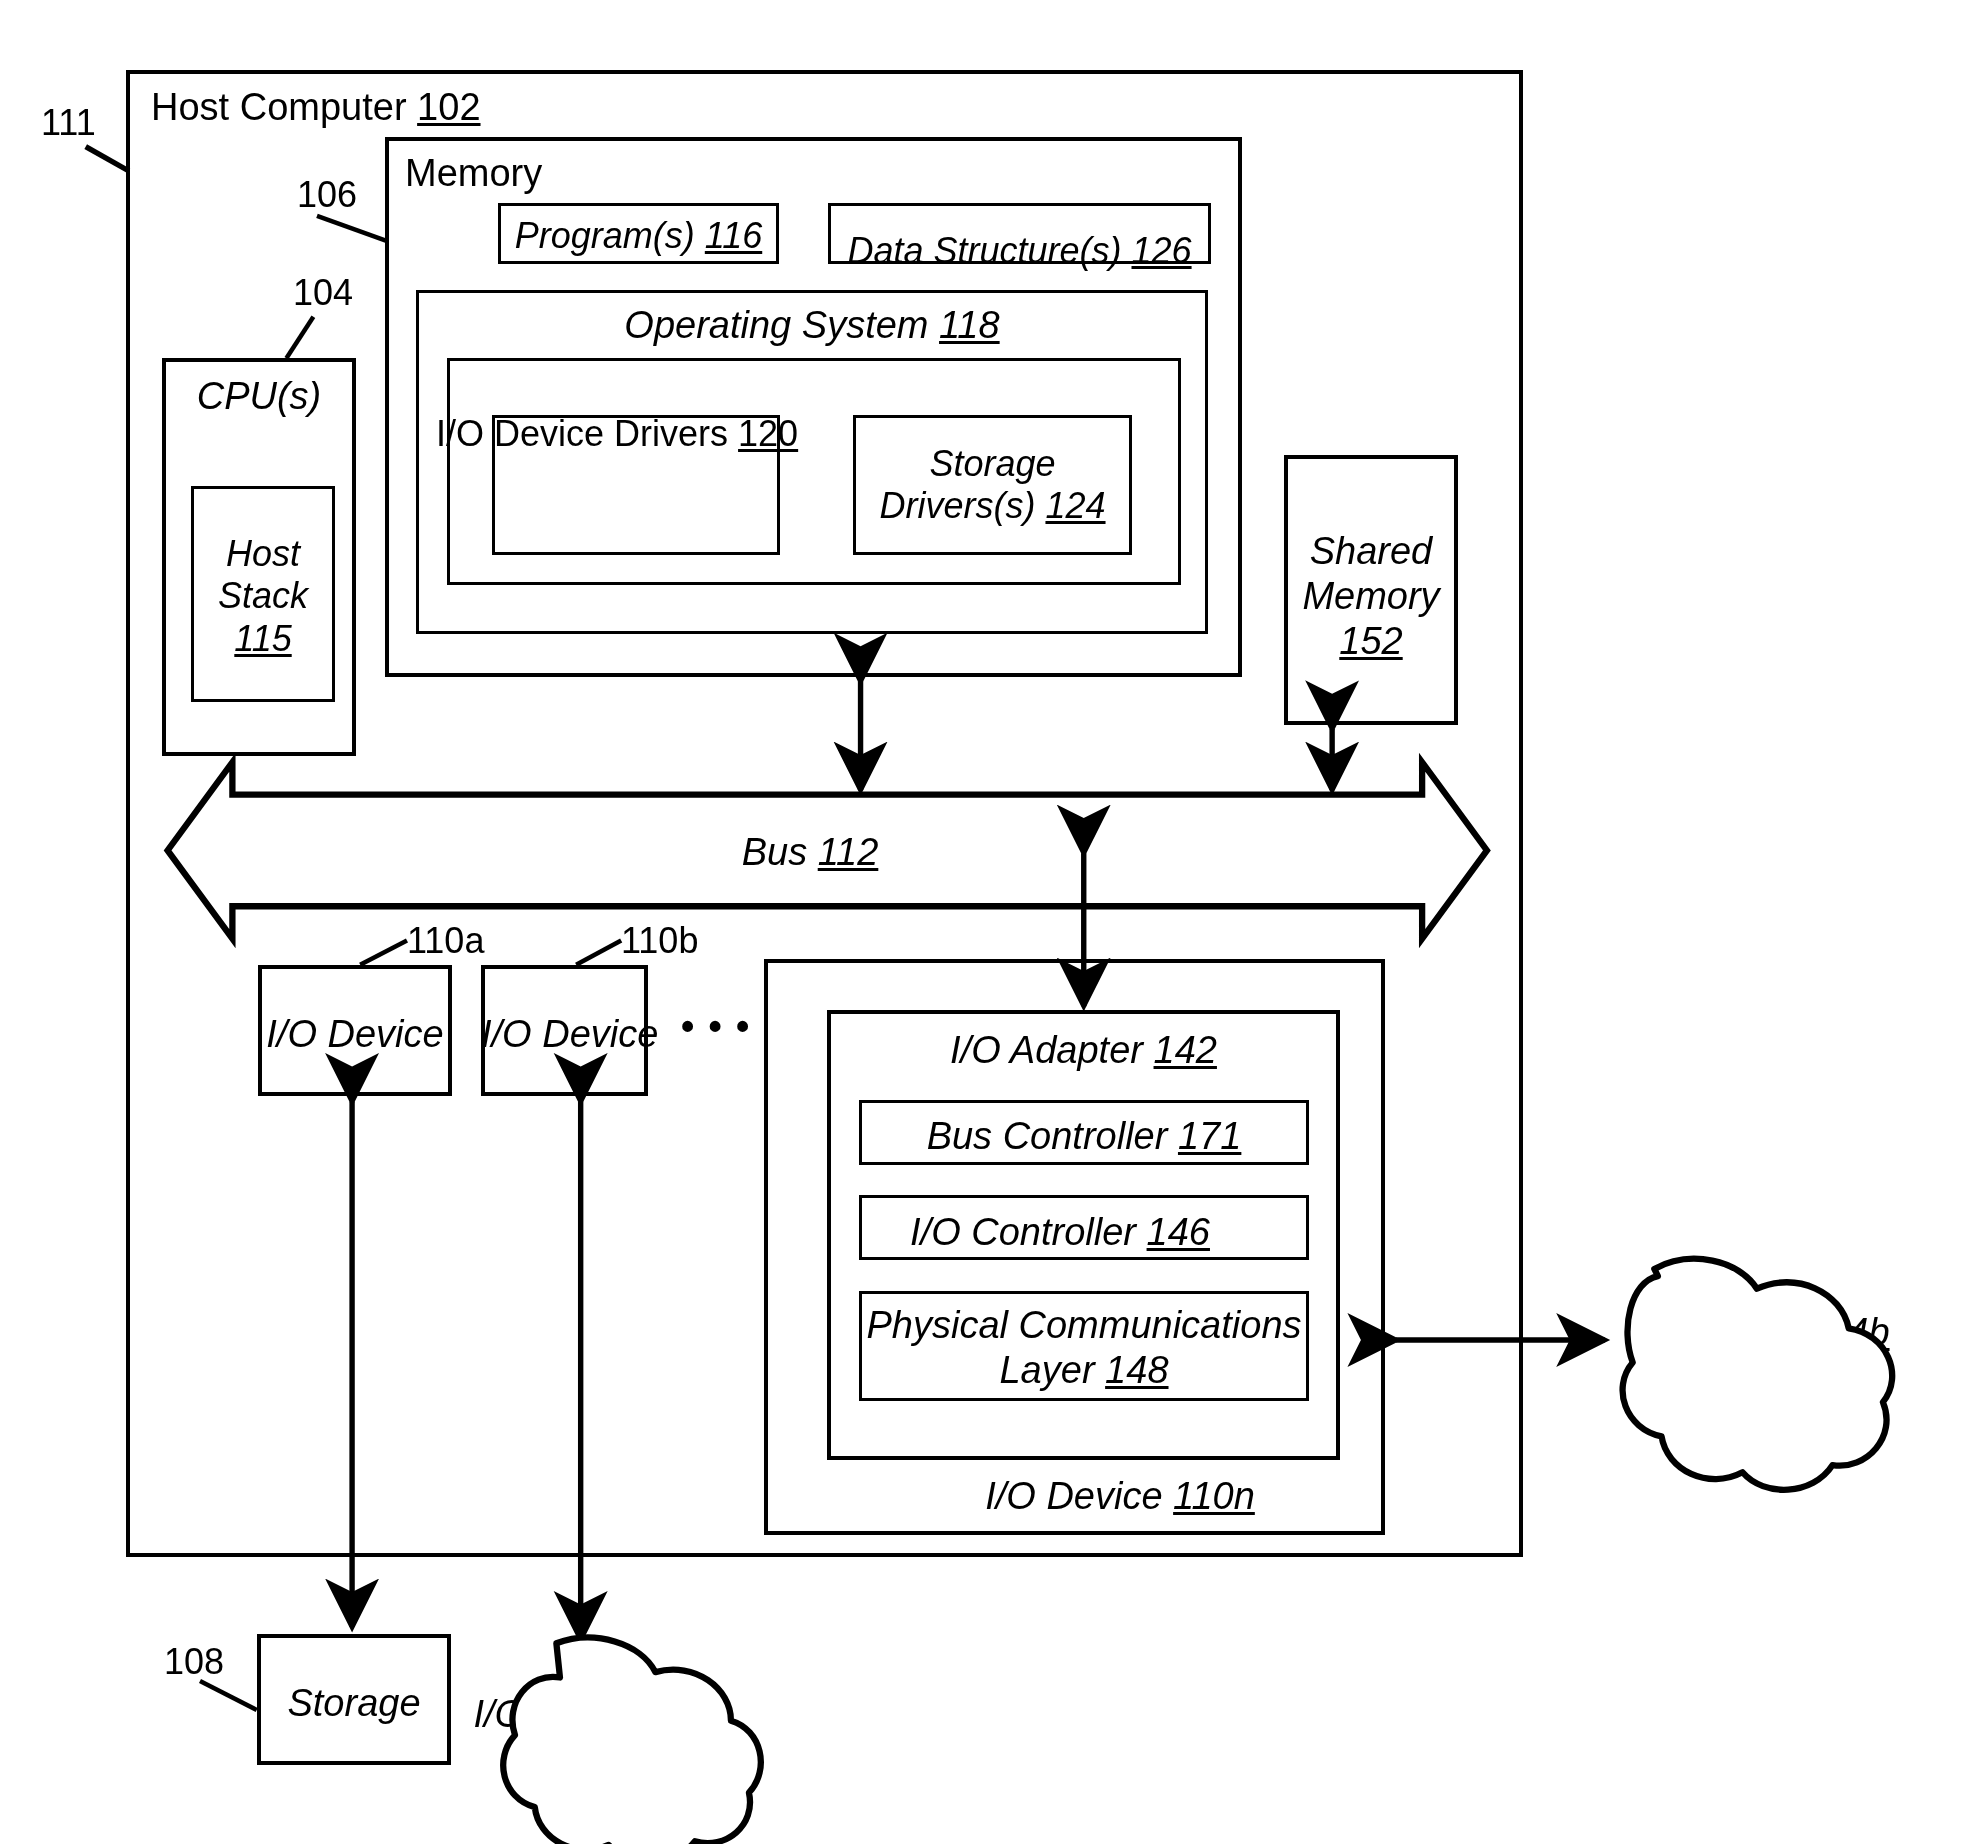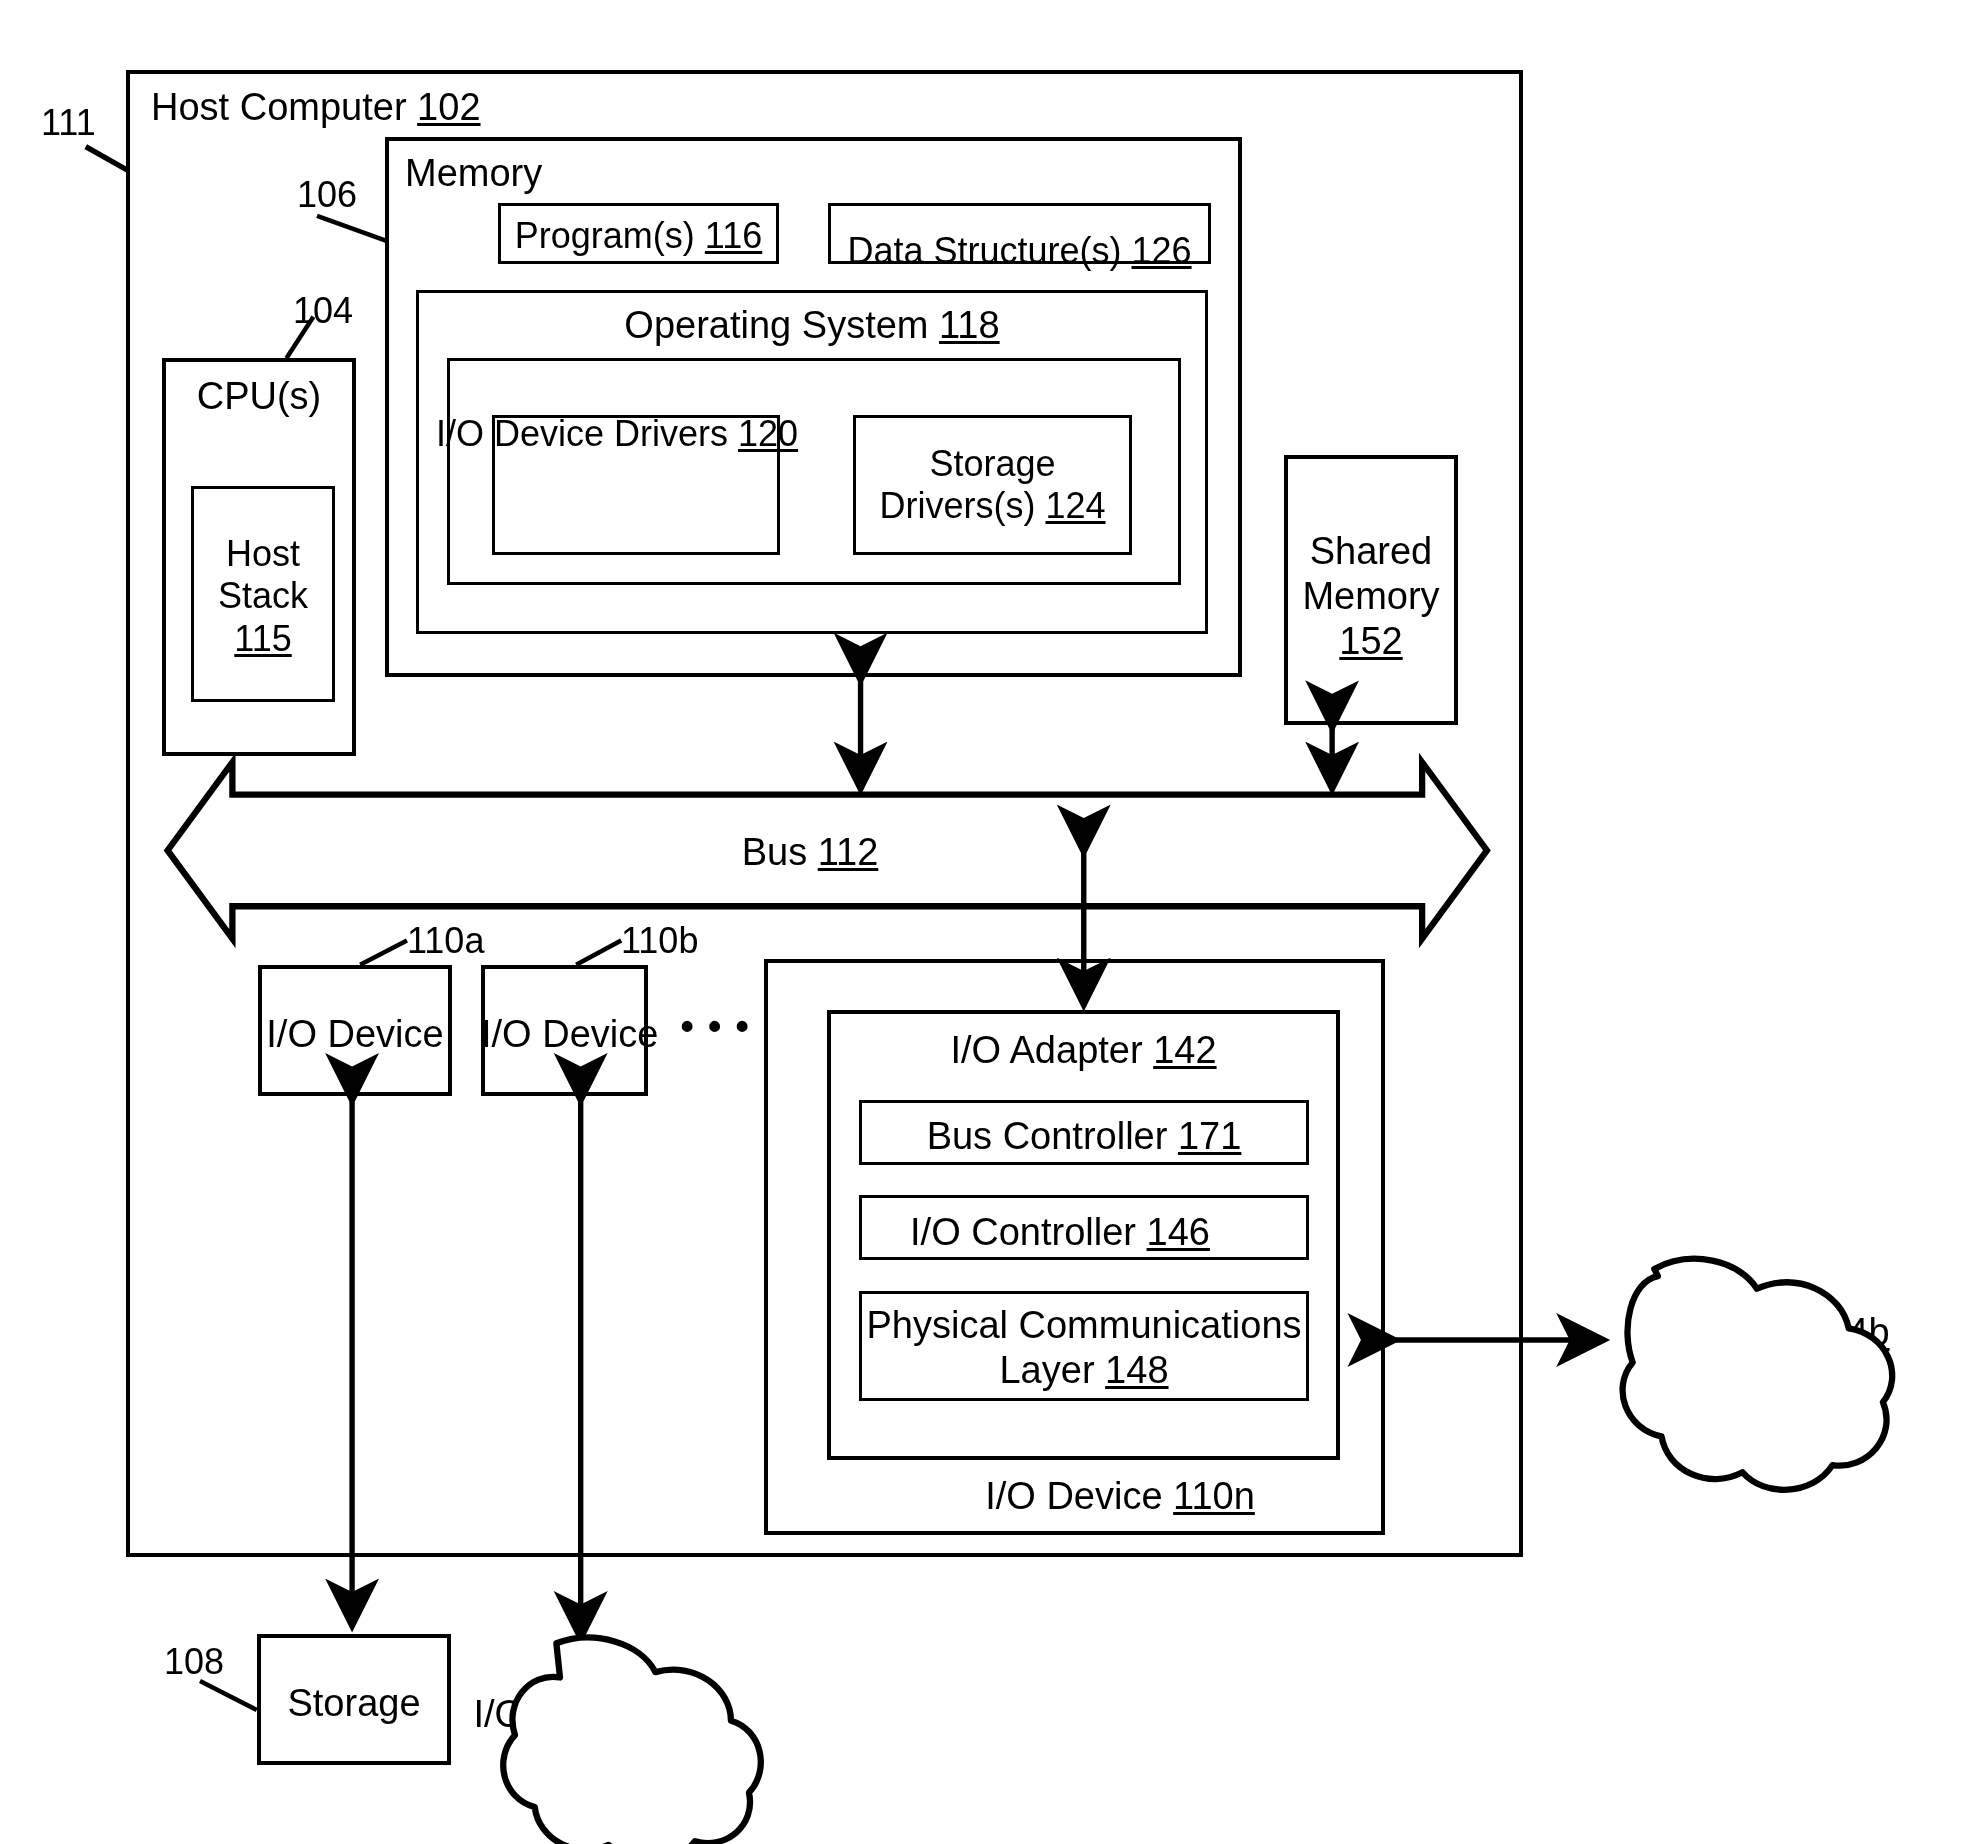--- a/index.html
+++ b/index.html
@@ -29,20 +29,21 @@
     border-width: 3.6px;
   }
   .lbl {
     position: absolute;
     white-space: nowrap;
     line-height: 1.18;
     color: #000;
   }
   .ctr {
     text-align: center;
+    font-style: italic;
   }
   .u {
     text-decoration: underline;
     text-underline-offset: 2.7px;
     text-decoration-thickness: 2.7px;
   }
   .refnum {
     position: absolute;
     white-space: nowrap;
     font-size: 36px;
@@ -176,21 +177,21 @@
     <span class="u">114a</span>
   </div>
 
   <div class="lbl ctr t-42" style="left:1616px; top:1310px; width:288px;">
     <span>I/O Fabric</span>
     <span class="u">114b</span>
   </div>
 
   <div class="refnum" style="left:41px; top:102px;">111</div>
   <div class="refnum" style="left:297px; top:174px;">106</div>
-  <div class="refnum" style="left:293px; top:290px;">104</div>
+  <div class="refnum" style="left:293px; top:272px;">104</div>
   <div class="refnum" style="left:407px; top:920px;">110a</div>
   <div class="refnum" style="left:621px; top:920px;">110b</div>
   <div class="refnum" style="left:164px; top:1641px;">108</div>
 
   <svg class="overlay" viewBox="0 0 2203 2049" xmlns="http://www.w3.org/2000/svg">
     <defs>
       <marker id="ah" markerWidth="12" markerHeight="12" refX="9" refY="5" orient="auto" markerUnits="strokeWidth">
         <path d="M0,0 L10,5 L0,10 L2.5,5 z" fill="#000"></path>
       </marker>
     </defs>

